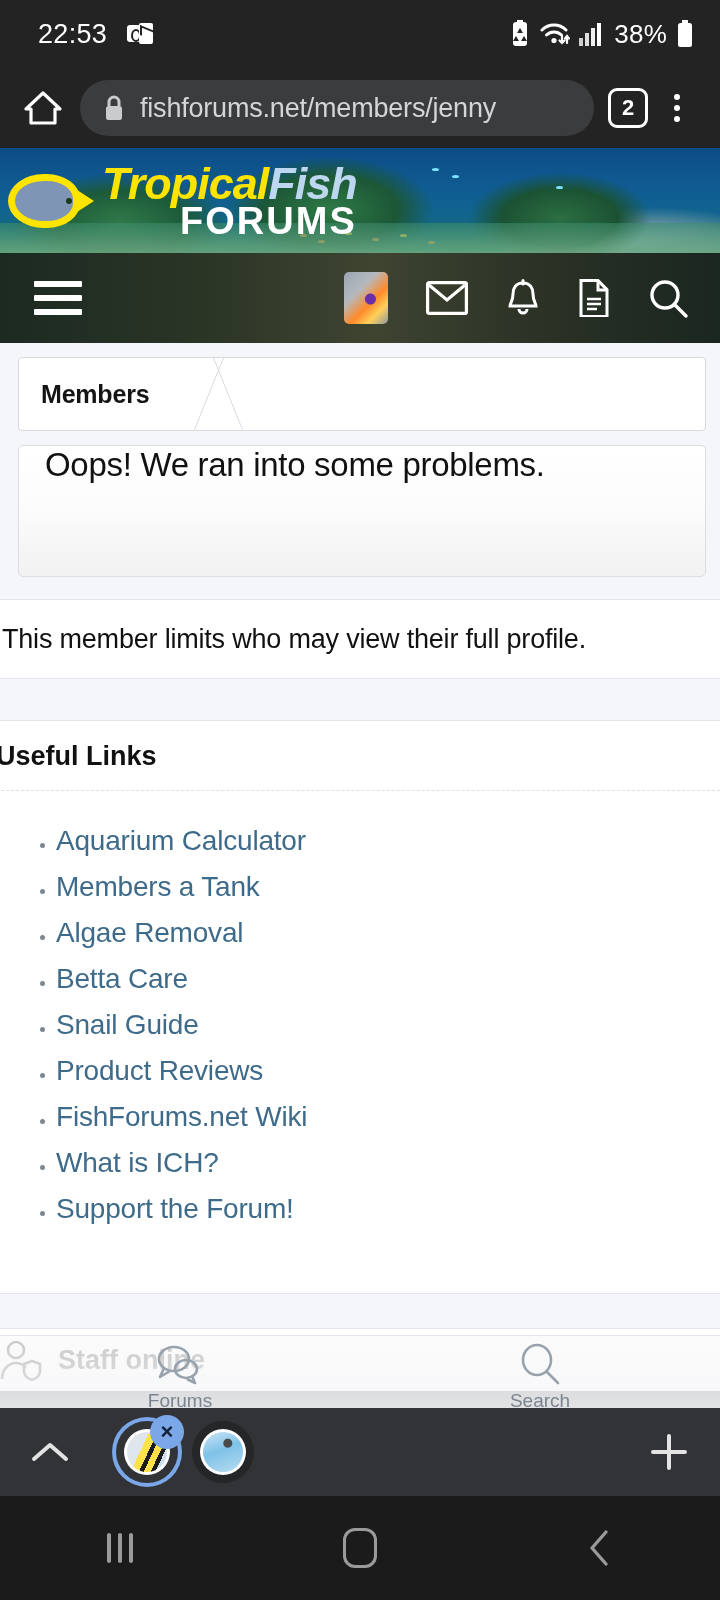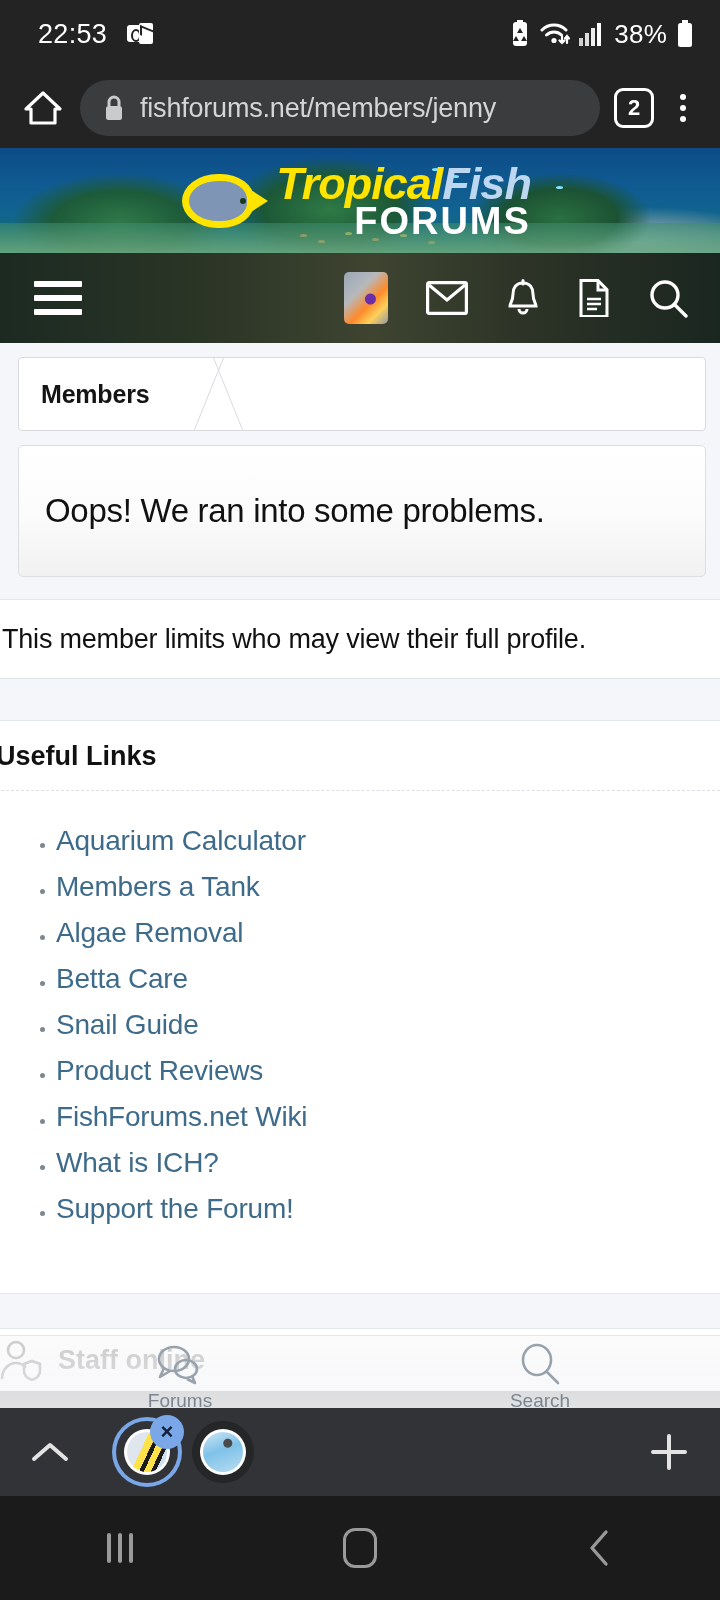--- a/index.html
+++ b/index.html
@@ -38,21 +38,21 @@
   }
   .outlook .o-white:after{
     content:""; position:absolute; left:1px; top:2px; width:12px; height:8px;
     border-top:2px solid #232323; border-left:2px solid #232323;
     transform:skewY(22deg); transform-origin:left top;
   }
 
   
   .browserbar{
     height:80px; background:#232323;
-    display:flex; align-items:center; padding:0 22px 0 20px; gap:14px;
+    display:flex; align-items:center; padding:0 28px 0 20px; gap:14px;
   }
   .home-btn{ width:46px; height:46px; flex:none; }
   .urlpill{
     flex:1; height:56px; background:#3a3c3e; border-radius:30px;
     display:flex; align-items:center; gap:14px; padding:0 22px;
     overflow:hidden;
   }
   .urltext{
     color:#d3d5d7; font-size:27px; white-space:nowrap; letter-spacing:-.2px;
   }
@@ -76,21 +76,21 @@
   }
   .banner .sand{
     position:absolute; left:0; right:0; bottom:0; height:30px;
     background:linear-gradient(180deg, rgba(60,140,110,.55), rgba(110,170,130,.85));
   }
   .banner .fishdot{ position:absolute; width:7px; height:3px; border-radius:50%; background:#ff9a33; }
   .banner .fishdot.b{ background:#ffd24a; }
   .banner .fishdot.c{ background:#7fe3ff; }
   .logo-wrap{
     position:absolute; left:0; right:15px; top:8px; height:90px;
-    display:flex; align-items:center; justify-content:center; gap:0;
+    display:flex; align-items:center; gap:0;
   }
   .logo-fish{
     position:relative; width:96px; height:62px; flex:none; margin-right:6px;
   }
   .logo-fish .body{
     position:absolute; left:8px; top:4px; width:72px; height:54px;
     border:7px solid #ffe400; border-radius:50% 46% 46% 50%;
     background:#7e95b5;
   }
   .logo-fish .tail{
@@ -140,21 +140,21 @@
   .crumb-arrow{
     position:absolute; left:138px; top:-14px; width:52px; height:102px;
     border-right:1px solid #d8dade; transform:skewX(-22deg);
   }
   .crumb-arrow.two{ left:158px; transform:skewX(22deg); }
 
   .errpanel{
     margin:14px 14px 0 18px; height:132px;
     background:linear-gradient(180deg,#ffffff 0%,#fbfbfb 55%,#f1f1f1 100%);
     border:1px solid #dcdee1; border-radius:5px;
-    display:flex; align-items:center;
+    display:flex; align-items:flex-start;
   }
   .errpanel span{
     font-size:33px; color:#111; padding-left:26px; letter-spacing:-.3px;
   }
 
   .gap{ height:22px; background:#f4f6fa; }
   .whiteband{
     background:#fff; border-top:1px solid #e2e5ea; border-bottom:1px solid #e2e5ea;
     height:80px; display:flex; align-items:center;
   }

